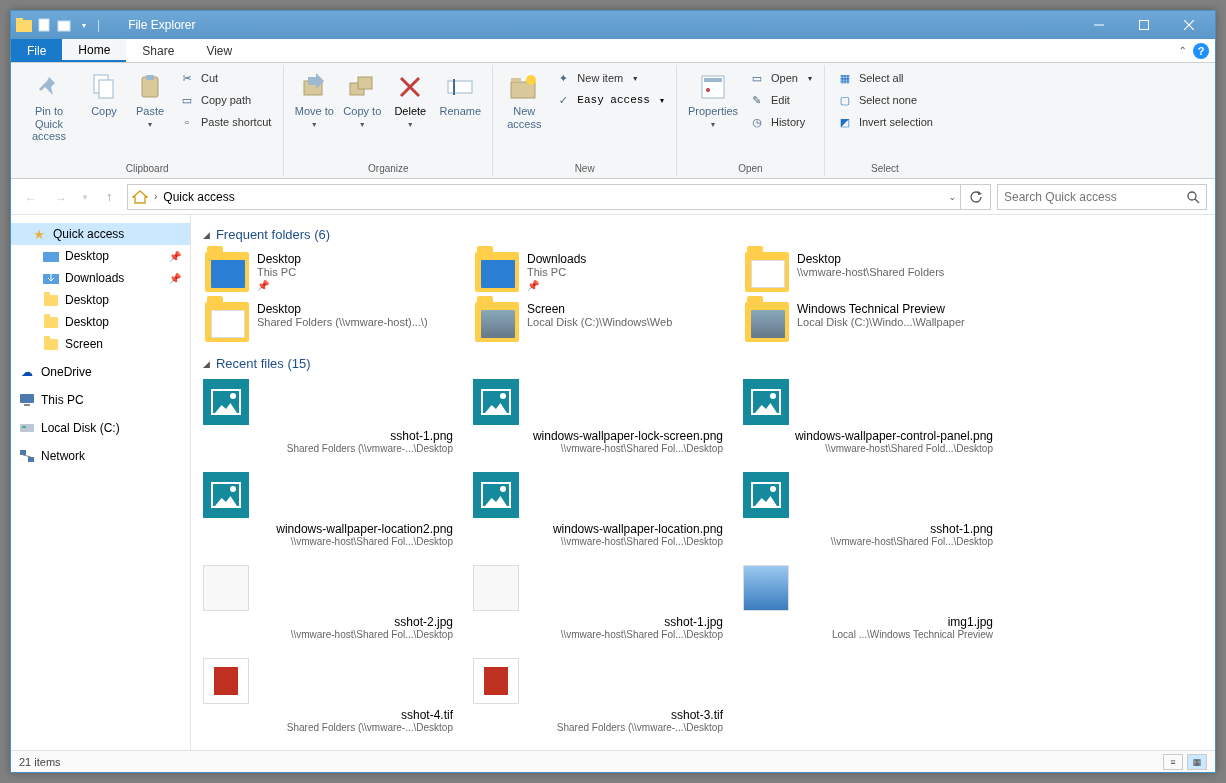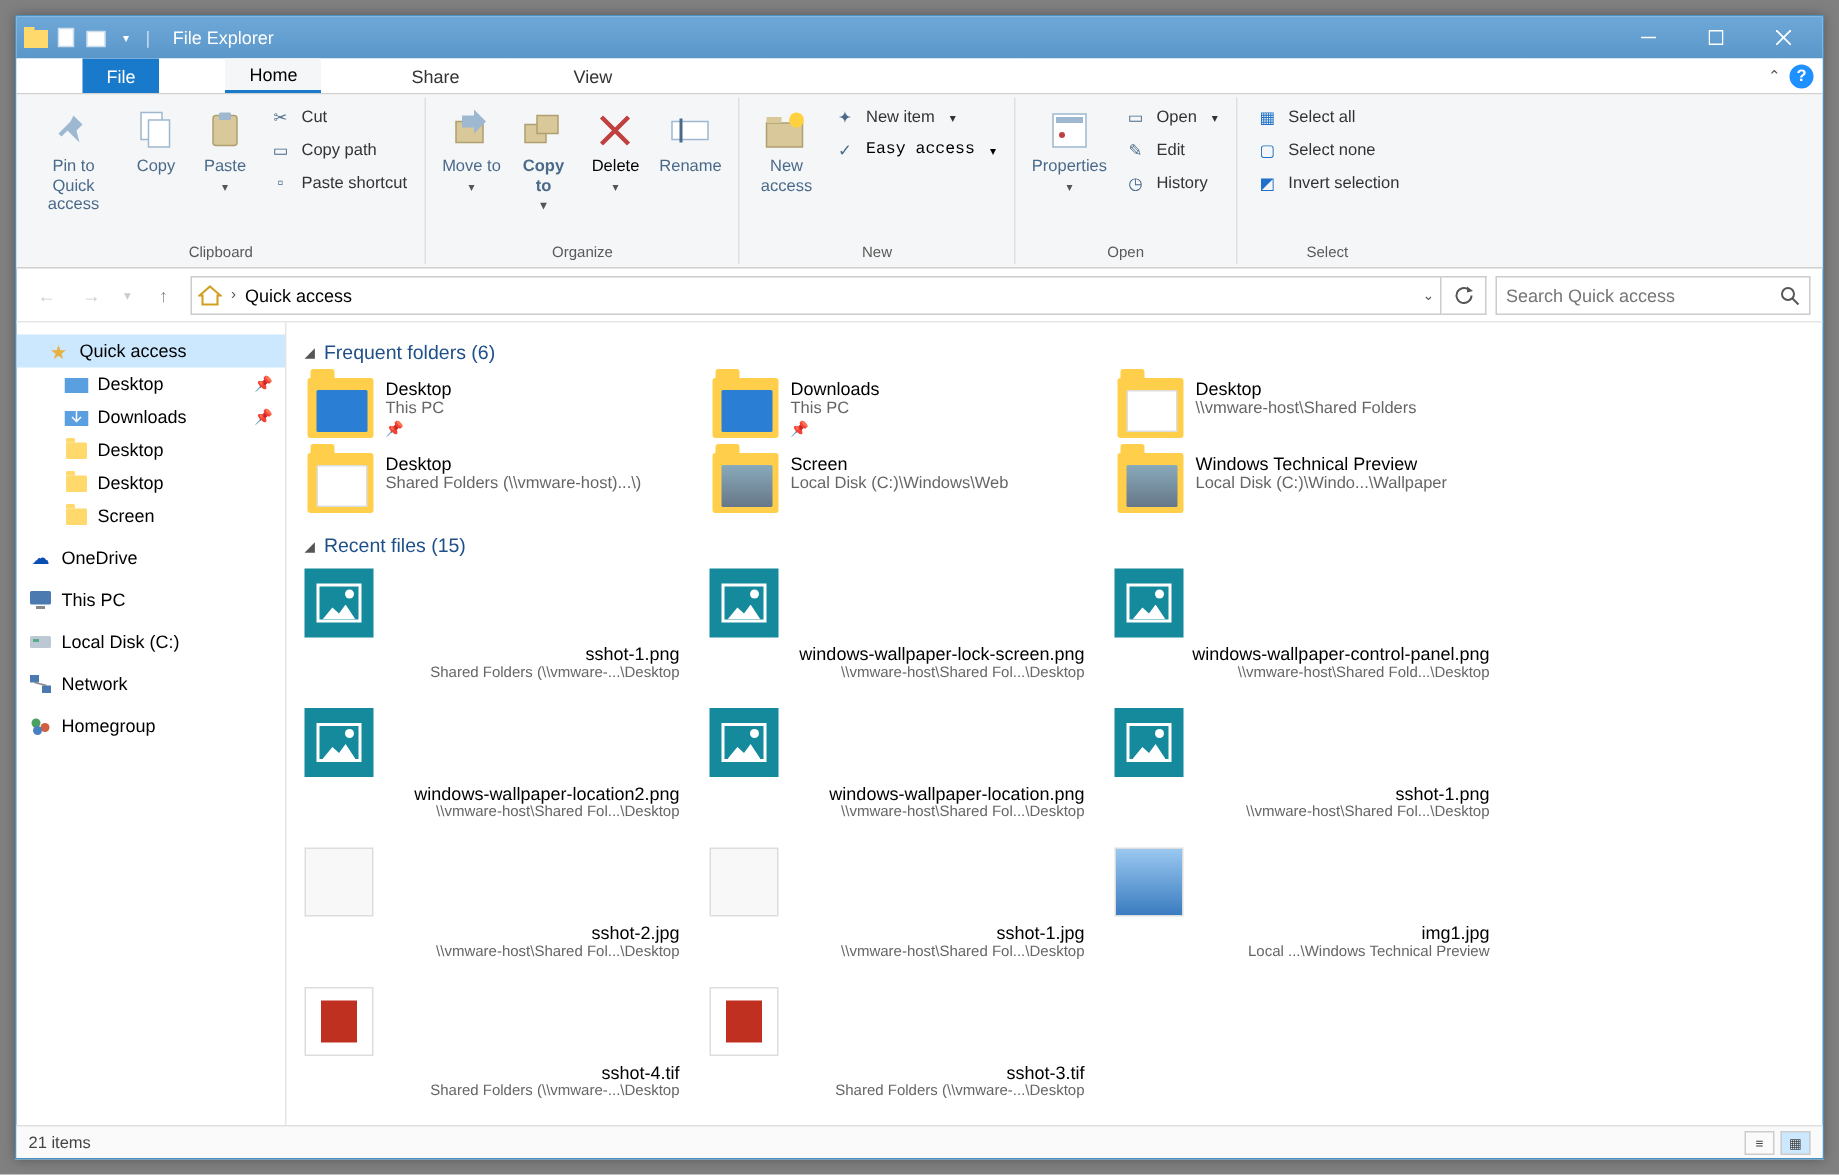--- a/index.html
+++ b/index.html
@@ -3,27 +3,27 @@
 <meta charset="utf-8">
 <style>
 * { box-sizing: border-box; margin: 0; padding: 0; }
 body { font-family: "Segoe UI", Tahoma, sans-serif; font-size: 12px; color: #000; background: #808080; }
 .window { width: 1206px; height: 763px; margin: 10px; background: #fff; border: 1px solid #4a90c2; position: relative; display: flex; flex-direction: column; box-shadow: 0 0 8px rgba(0,0,0,0.3); }
 
 
 .titlebar { height: 28px; background: linear-gradient(#6ea8d8,#5a97c9); display: flex; align-items: center; padding: 0 4px; color: #fff; }
 .titlebar .qat { display: flex; align-items: center; gap: 2px; }
 .titlebar .qat .qicon { width: 18px; height: 18px; display: flex; align-items: center; justify-content: center; font-size: 11px; }
-.titlebar .title-text { margin-left: 11px; font-size: 12px; }
+.titlebar .title-text { margin-left: 24px; font-size: 12px; }
 .titlebar .window-controls { margin-left: auto; display: flex; }
 .titlebar .window-controls .wc { width: 45px; height: 28px; display: flex; align-items: center; justify-content: center; color: #fff; font-family: Arial; }
 
 
 .tabstrip { height: 24px; background: #fff; display: flex; align-items: stretch; border-bottom: 1px solid #d0d0d0; }
-.tabstrip .tab { padding: 0 16px; display: flex; align-items: center; font-size: 12px; color: #333; cursor: default; margin-left: 44px; }
+.tabstrip .tab { padding: 0 16px; display: flex; align-items: center; font-size: 12px; color: #333; cursor: default; }
 .tabstrip .tab.file { background: #1979ca; color: #fff; }
 .tabstrip .tab.active { background: #f5f6f7; border-bottom: 2px solid #1979ca; color: #000; }
 .tabstrip .right { margin-left: auto; display: flex; align-items: center; padding-right: 6px; gap: 6px; }
 .tabstrip .chev { color: #555; font-size: 10px; }
 .tabstrip .help { width: 16px; height: 16px; border-radius: 50%; background: #1e90ff; color: #fff; display: flex; align-items: center; justify-content: center; font-size: 11px; font-weight: bold; }
 
 
 .ribbon { height: 116px; background: #f5f6f7; border-bottom: 1px solid #d0d0d0; display: flex; padding: 2px 0; }
 .rgroup { border-right: 1px solid #e0e0e0; padding: 2px 8px 0 8px; display: flex; flex-direction: column; justify-content: space-between; }
 .rgroup .gcont { display: flex; align-items: flex-start; gap: 4px; height: 92px; }
@@ -211,21 +211,21 @@
         <div class="bigbtn" style="width:44px;">
           <span class="bicon">
               <svg width="28" height="28">
                 <rect x="4" y="8" width="18" height="14" fill="#d8c89a" stroke="#b0a070"></rect>
                 <path d="M8 4 L16 4 L16 0 L24 8 L16 16 L16 12 L8 12 Z" fill="#9db8d0"></path>
               </svg>
             </span>
           <span>Move to</span>
             <span class="drop"></span>
         </div>
-        <div class="bigbtn" style="width:44px;font-weight:bold;">
+        <div class="bigbtn" style="width:44px;">
           <span class="bicon">
               <svg width="28" height="28">
                 <rect x="2" y="10" width="14" height="12" fill="#d8c89a" stroke="#b0a070"></rect>
                 <rect x="10" y="4" width="14" height="12" fill="#d8c89a" stroke="#b0a070"></rect>
               </svg>
             </span>
           <span>Copy to</span>
             <span class="drop"></span>
         </div>
         <div class="bigbtn" style="width:44px;">
@@ -437,30 +437,20 @@
       <div class="npitem nproot">
           <span class="nicon">
             <svg width="16" height="14">
               <rect x="1" y="1" width="6" height="5" fill="#4a7ab0"></rect>
               <rect x="9" y="8" width="6" height="5" fill="#4a7ab0"></rect>
               <line x1="4" y1="6" x2="12" y2="8" stroke="#888"></line>
             </svg>
           </span>
           <span>Network</span>
         </div>
-      <div class="npitem nproot">
-          <span class="nicon">
-            <svg width="16" height="14">
-              <circle cx="5" cy="5" r="3" fill="#4aa060"></circle>
-              <circle cx="11" cy="8" r="3" fill="#d06040"></circle>
-              <circle cx="6" cy="10" r="3" fill="#4a80c0"></circle>
-            </svg>
-          </span>
-          <span>Homegroup</span>
-        </div>
     </div>
 
     <div class="content">
       <div class="section-head">
         <span class="tri">◢</span>
         <span>Frequent folders (6)</span>
       </div>
       <div class="folder-grid" id="freq-grid">
           <div class="fitem">
             <div class="fthumb">

